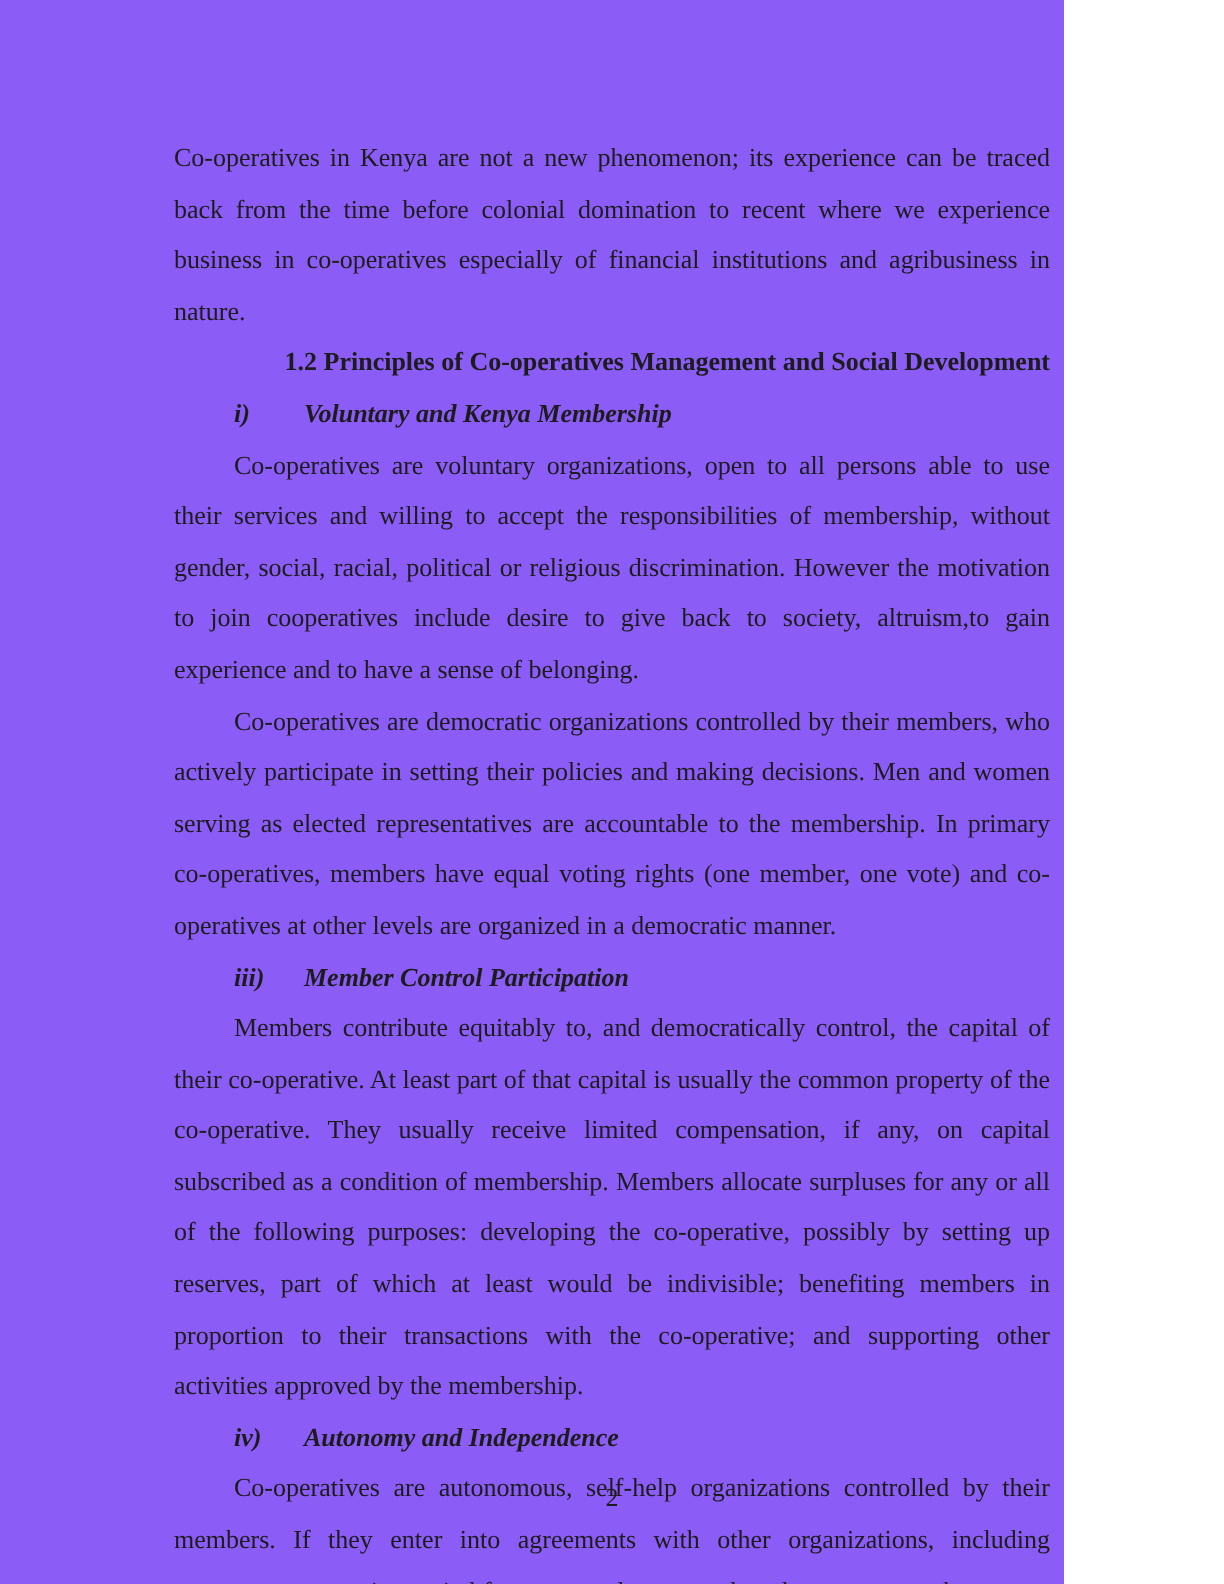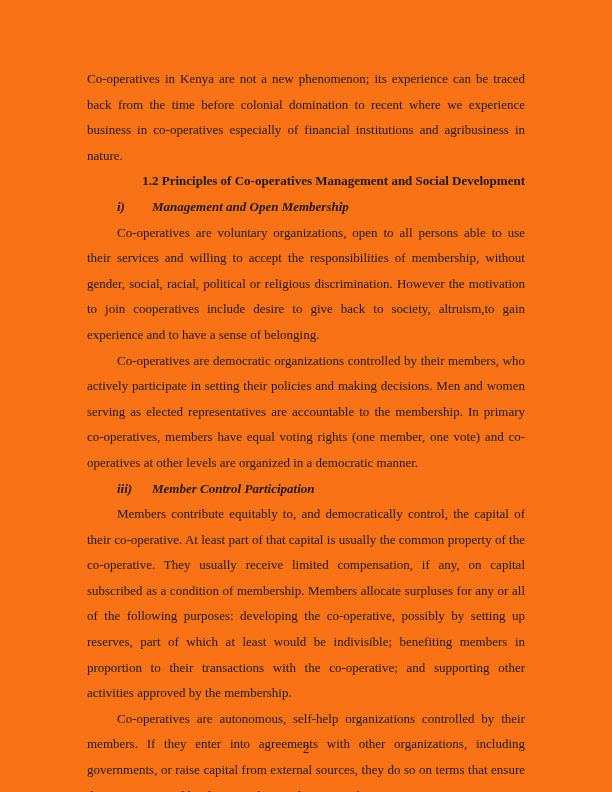--- a/index.html
+++ b/index.html
@@ -2,23 +2,23 @@
 <html><head>
 <meta charset="utf-8">
 <style>
   html, body {
     margin: 0;
     padding: 0;
     background: #ffffff;
   }
   .page {
     position: relative;
-    width: 612px;
+    width: 532px;
     height: 792px;
-    background: #f97316;
+    background: #8b5cf6;
     font-family: "Liberation Serif", "DejaVu Serif", serif;
     color: #1c1c1c;
     overflow: hidden;
     box-sizing: border-box;
   }
   .content {
     position: absolute;
     left: 87px;
     top: 66px;
     width: 438px;
@@ -77,34 +77,38 @@
 
 <div class="page">
   <div class="content">
 
     <p class="para">Co-operatives in Kenya are not a new phenomenon; its experience can be traced back from the time before colonial domination to recent where we experience business in co-operatives especially of financial institutions and agribusiness in nature.</p>
 
     <h2 class="section-heading">1.2 Principles of Co-operatives Management and Social Development</h2>
 
     <div class="item-head">
       <span class="numeral">i)</span>
-      <span class="title">Management and Open Membership</span>
+      <span class="title">Voluntary and Kenya Membership</span>
     </div>
 
     <p class="para indent">Co-operatives are voluntary organizations, open to all persons able to use their services and willing to accept the responsibilities of membership, without gender, social, racial, political or religious discrimination. However the motivation to join cooperatives include desire to give back to society, altruism,to gain experience and to have a sense of belonging.</p>
 
 
     <p class="para indent">Co-operatives are democratic organizations controlled by their members, who actively participate in setting their policies and making decisions. Men and women serving as elected representatives are accountable to the membership. In primary co-operatives, members have equal voting rights (one member, one vote) and co-operatives at other levels are organized in a democratic manner.</p>
 
     <div class="item-head">
       <span class="numeral">iii)</span>
       <span class="title">Member Control Participation</span>
     </div>
 
     <p class="para indent">Members contribute equitably to, and democratically control, the capital of their co-operative. At least part of that capital is usually the common property of the co-operative. They usually receive limited compensation, if any, on capital subscribed as a condition of membership. Members allocate surpluses for any or all of the following purposes: developing the co-operative, possibly by setting up reserves, part of which at least would be indivisible; benefiting members in proportion to their transactions with the co-operative; and supporting other activities approved by the membership.</p>
 
+    <div class="item-head">
+      <span class="numeral">iv)</span>
+      <span class="title">Autonomy and Independence</span>
+    </div>
 
     <p class="para indent">Co-operatives are autonomous, self-help organizations controlled by their members. If they enter into agreements with other organizations, including governments, or raise capital from external sources, they do so on terms that ensure democratic control by their members and maintain their co-operative autonomy.</p>
 
   </div>
 
   <div class="page-number">2</div>
 </div>
 
 </body></html>

